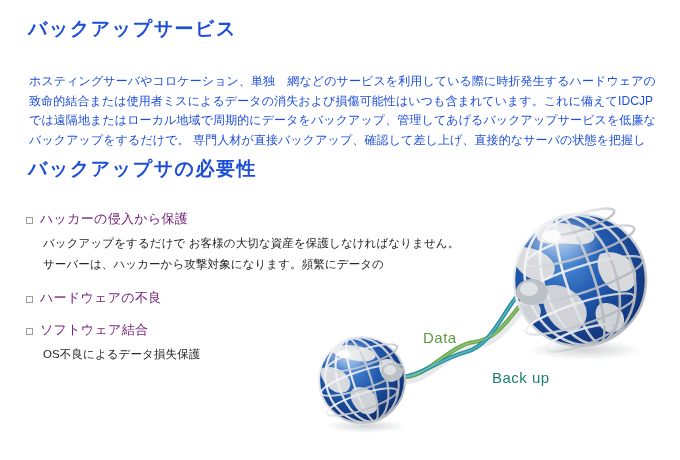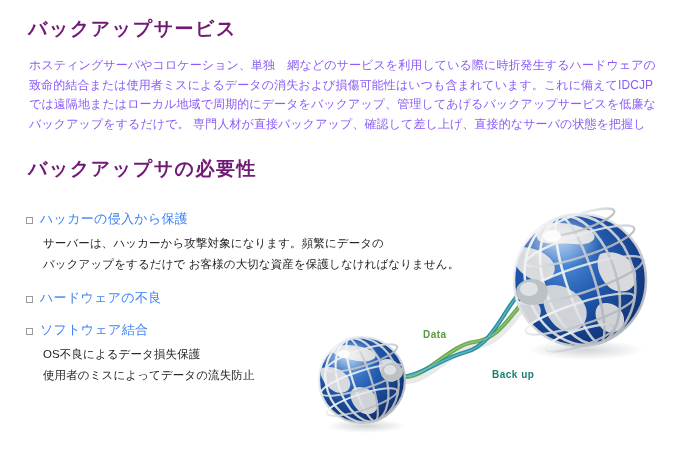--- a/index.html
+++ b/index.html
@@ -19,38 +19,38 @@
   .page {
     position: absolute;
     inset: 0;
     background: #ffffff;
   }
 
   
   .section-title {
     position: absolute;
     left: 28px;
-    color: #701a75;
+    color: #1d4ed8;
     font-size: 19px;
     font-weight: bold;
     letter-spacing: 1.5px;
     white-space: nowrap;
   }
   #title-main { top: 16px; }
   #title-need { top: 156px; }
 
   
   .intro {
     position: absolute;
     left: 29px;
-    top: 56px;
+    top: 72px;
     width: 608px;
     font-size: 12px;
     line-height: 19.5px;
-    color: #8b5cf6;
+    color: #1d4ed8;
     letter-spacing: 0.1px;
   }
   .intro div { white-space: nowrap; }
 
   
   .bullet-list {
     position: absolute;
     left: 26px;
     top: 210px;
     width: 430px;
@@ -65,21 +65,21 @@
   .bullet-marker {
     width: 5px;
     height: 5px;
     border: 1px solid #9b9b9b;
     background: #ffffff;
     flex: 0 0 auto;
     position: relative;
     top: 1px;
   }
   .bullet-title {
-    color: #3b82f6;
+    color: #701a75;
     font-size: 13px;
     font-weight: normal;
     letter-spacing: 0.3px;
     white-space: nowrap;
   }
   .bullet-body {
     margin-left: 17px;
     font-size: 11.5px;
     line-height: 21px;
     color: #1d1d1d;
@@ -93,22 +93,22 @@
     left: 300px;
     top: 200px;
     width: 380px;
     height: 250px;
     pointer-events: none;
   }
   .graphic svg { display: block; }
 
   .net-label {
     position: absolute;
-    font-size: 10px;
-    font-weight: bold;
+    font-size: 15px;
+    font-weight: normal;
     letter-spacing: 0.5px;
     white-space: nowrap;
   }
   #label-data {
     left: 423px;
     top: 329px;
     color: #5b9b3e;
     text-shadow: 0 1px 1px rgba(255,255,255,0.95);
   }
   #label-backup {
@@ -135,40 +135,39 @@
   <div class="section-title" id="title-need">バックアップサの必要性</div>
 
   <div class="bullet-list">
 
     <div class="bullet-item">
       <div class="bullet-head">
         <span class="bullet-marker"></span>
         <span class="bullet-title">ハッカーの侵入から保護</span>
       </div>
       <div class="bullet-body">
+        <div>バックアップをするだけで お客様の大切な資産を保護しなければなりません。</div>
         <div>サーバーは、ハッカーから攻撃対象になります。頻繁にデータの</div>
-        <div>バックアップをするだけで お客様の大切な資産を保護しなければなりません。</div>
       </div>
     </div>
 
     <div class="bullet-item">
       <div class="bullet-head">
         <span class="bullet-marker"></span>
         <span class="bullet-title">ハードウェアの不良</span>
       </div>
     </div>
 
     <div class="bullet-item">
       <div class="bullet-head">
         <span class="bullet-marker"></span>
         <span class="bullet-title">ソフトウェア結合</span>
       </div>
       <div class="bullet-body">
         <div>OS不良によるデータ損失保護</div>
-        <div>使用者のミスによってデータの流失防止</div>
       </div>
     </div>
 
   </div>
 
   <div class="graphic">
     <svg width="380" height="250" viewBox="0 0 380 250" xmlns="http://www.w3.org/2000/svg">
       <defs>
         <radialGradient id="gBigOcean" cx="38%" cy="34%" r="72%">
           <stop offset="0%" stop-color="#4f8fd8"></stop>

